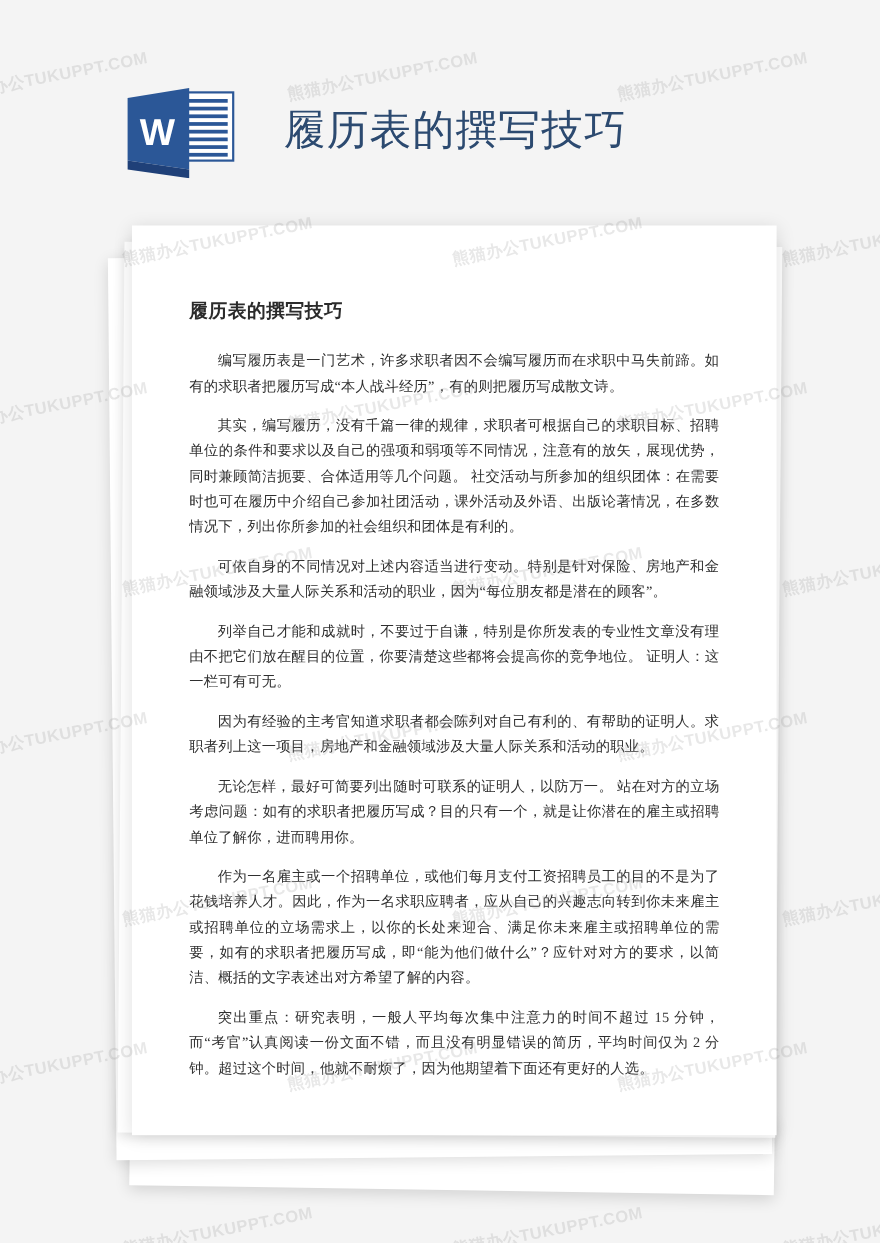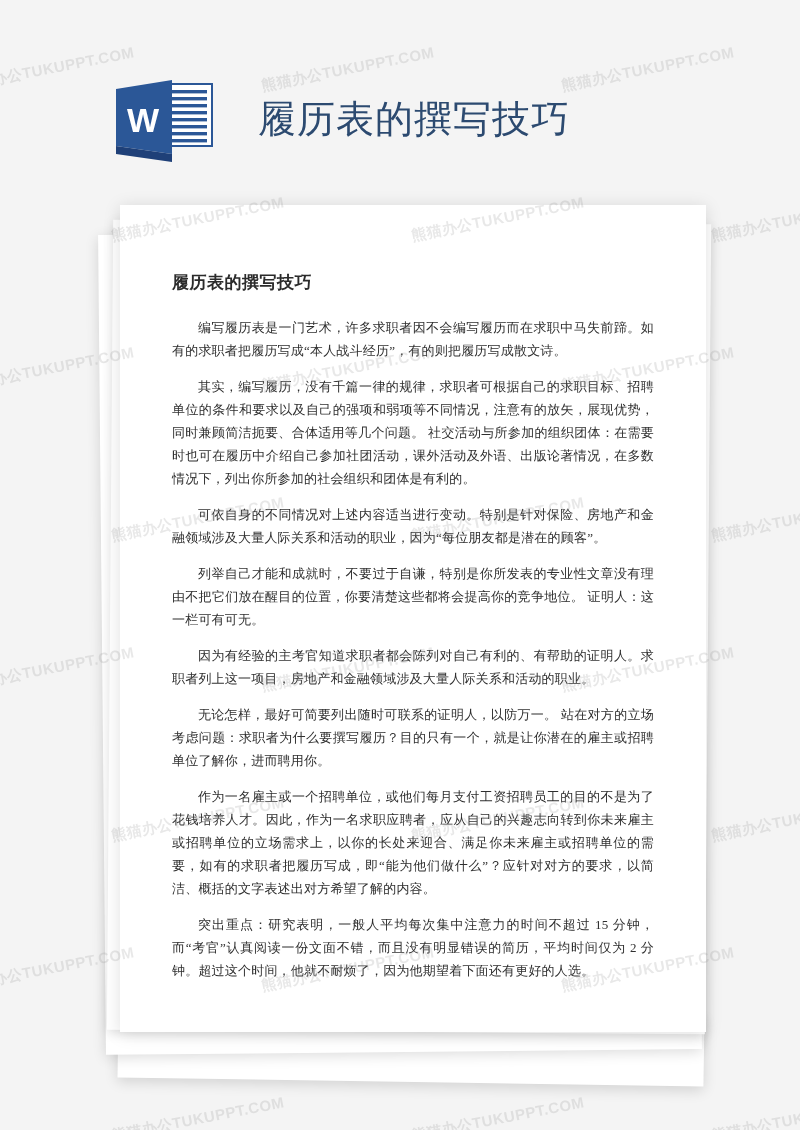--- a/index.html
+++ b/index.html
@@ -164,21 +164,21 @@
 
 <div id="page">
   <div id="page-inner">
     <div id="body-title">履历表的撰写技巧</div>
     <div id="paragraphs">
         <p class="para">编写履历表是一门艺术，许多求职者因不会编写履历而在求职中马失前蹄。如有的求职者把履历写成“本人战斗经历”，有的则把履历写成散文诗。</p>
         <p class="para">其实，编写履历，没有千篇一律的规律，求职者可根据自己的求职目标、招聘单位的条件和要求以及自己的强项和弱项等不同情况，注意有的放矢，展现优势，同时兼顾简洁扼要、合体适用等几个问题。 社交活动与所参加的组织团体：在需要时也可在履历中介绍自己参加社团活动，课外活动及外语、出版论著情况，在多数情况下，列出你所参加的社会组织和团体是有利的。</p>
         <p class="para">可依自身的不同情况对上述内容适当进行变动。特别是针对保险、房地产和金融领域涉及大量人际关系和活动的职业，因为“每位朋友都是潜在的顾客”。</p>
         <p class="para">列举自己才能和成就时，不要过于自谦，特别是你所发表的专业性文章没有理由不把它们放在醒目的位置，你要清楚这些都将会提高你的竞争地位。 证明人：这一栏可有可无。</p>
         <p class="para">因为有经验的主考官知道求职者都会陈列对自己有利的、有帮助的证明人。求职者列上这一项目，房地产和金融领域涉及大量人际关系和活动的职业。</p>
-        <p class="para">无论怎样，最好可简要列出随时可联系的证明人，以防万一。 站在对方的立场考虑问题：求职者为什么要撰写履历？目的只有一个，就是让你潜在的雇主或招聘单位了解你，进而聘用你。</p>
+        <p class="para">无论怎样，最好可简要列出随时可联系的证明人，以防万一。 站在对方的立场考虑问题：如有的求职者把履历写成？目的只有一个，就是让你潜在的雇主或招聘单位了解你，进而聘用你。</p>
         <p class="para">作为一名雇主或一个招聘单位，或他们每月支付工资招聘员工的目的不是为了花钱培养人才。因此，作为一名求职应聘者，应从自己的兴趣志向转到你未来雇主或招聘单位的立场需求上，以你的长处来迎合、满足你未来雇主或招聘单位的需要，如有的求职者把履历写成，即“能为他们做什么”？应针对对方的要求，以简洁、概括的文字表述出对方希望了解的内容。</p>
         <p class="para">突出重点：研究表明，一般人平均每次集中注意力的时间不超过 15 分钟，而“考官”认真阅读一份文面不错，而且没有明显错误的简历，平均时间仅为 2 分钟。超过这个时间，他就不耐烦了，因为他期望着下面还有更好的人选。</p>
       </div>
 
   </div>
 </div>
 
 <div id="watermark-layer">
     <div class="wm" style="left: -40px; top: 60px;">熊猫办公TUKUPPT.COM</div>
     <div class="wm" style="left: 260px; top: 60px;">熊猫办公TUKUPPT.COM</div>

